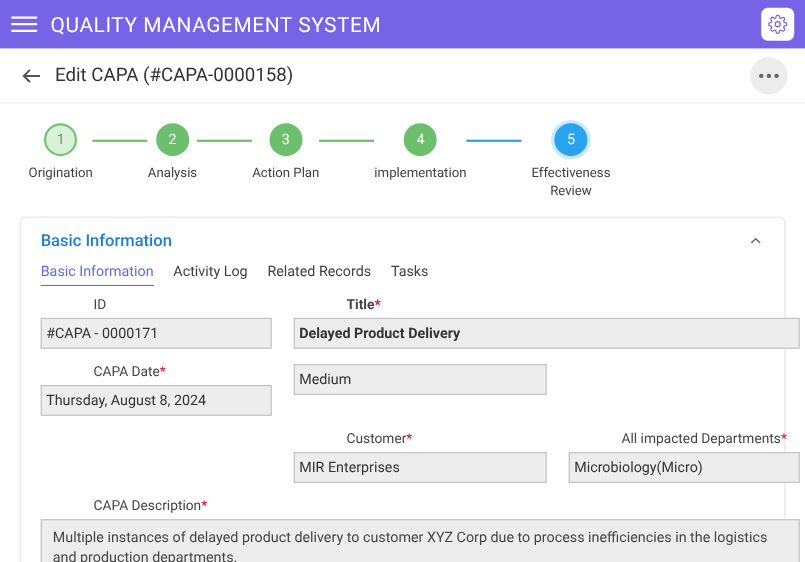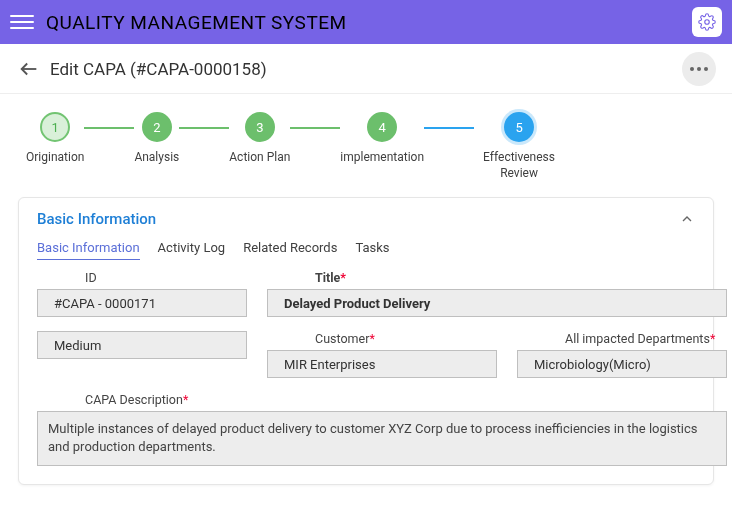--- a/index.html
+++ b/index.html
@@ -11,21 +11,21 @@
     overflow: hidden;
     font-size: 13px;
     color: #333;
   }
   .topbar {
     background: #7663e6;
     height: 44px;
     display: flex;
     align-items: center;
     padding: 0 10px;
-    color: #000000;
+    color: #ffffff;
   }
   .hamburger {
     width: 24px; height: 24px;
     display: flex; flex-direction: column; justify-content: center; gap: 4px;
     cursor: pointer;
     margin-right: 12px;
   }
   .hamburger span { height: 2px; background: #fff; border-radius: 1px; }
   .app-title { font-size: 19px; font-weight: 400; letter-spacing: 0.5px; }
   .topbar-spacer { flex: 1; }
@@ -100,21 +100,21 @@
     grid-template-columns: 210px 230px 210px;
     column-gap: 20px;
     row-gap: 14px;
     padding: 0 18px 18px 18px;
   }
   .field label { display:block; font-size:12.5px; color:#444; margin-bottom:4px;margin-left:48px; }
   .req { color:#e03; }
   .field .input {
     width:100%; height:28px;
     border:1px solid #bfbfbf; background:#ededed;
-    padding:0 16px; font-size:13px; color:#333;
+    padding:0 4px; font-size:13px; color:#333;
     display:flex; align-items:center;
   }
   .field.fullrow { grid-column: 1 / span 3; }
   .field .textarea {
     width:100%; min-height:48px;
     border:1px solid #bfbfbf; background:#ededed;
     padding:8px 10px; font-size:13px; color:#444; line-height:1.4;
   }
   .col2-shift { grid-column: 2; }
   .title-field { grid-column: 2 / span 2; font-weight: bold; }
@@ -204,20 +204,24 @@
       <div class="field">
         <label>ID</label>
         <div class="input">#CAPA - 0000171</div>
       </div>
       <div class="field title-field">
         <label><span>Title</span><span class="req">*</span></label>
         <div class="input">Delayed Product Delivery</div>
       </div>
 
       <div class="field">
+        <label><span>CAPA Date</span><span class="req">*</span></label>
+        <div class="input">Thursday, August 8, 2024</div>
+      </div>
+      <div class="field">
         <div class="input">Medium</div>
       </div>
       <div class="field col2-shift">
         <label><span>Customer</span><span class="req">*</span></label>
         <div class="input">MIR Enterprises</div>
       </div>
 
       <div class="field">
         <label><span>All impacted Departments</span><span class="req">*</span></label>
         <div class="input">Microbiology(Micro)</div>

